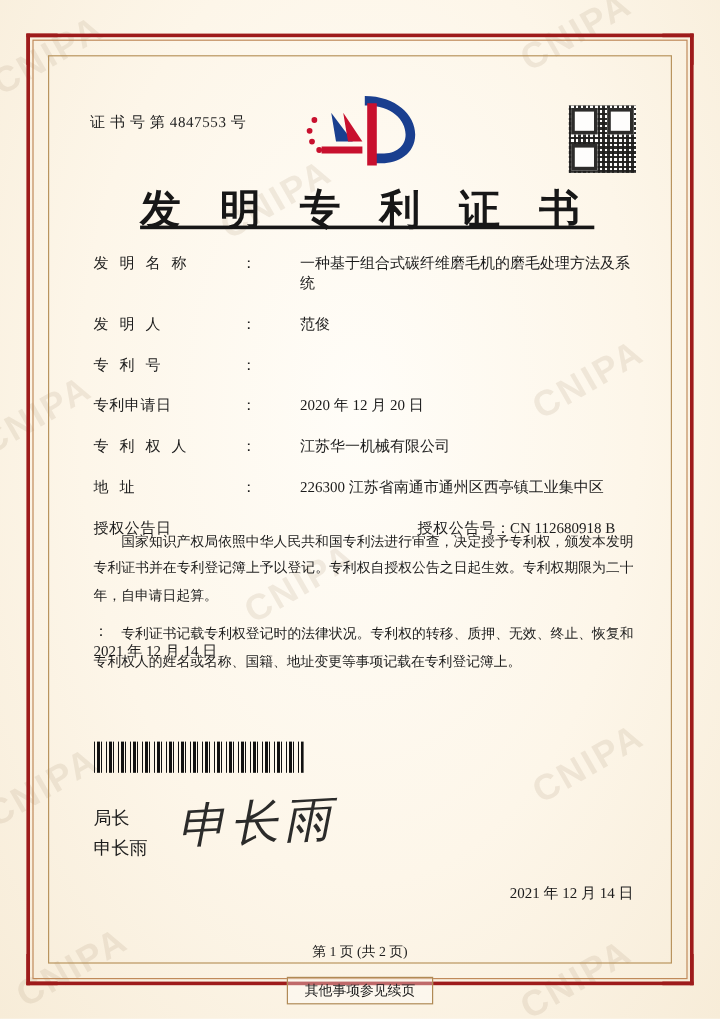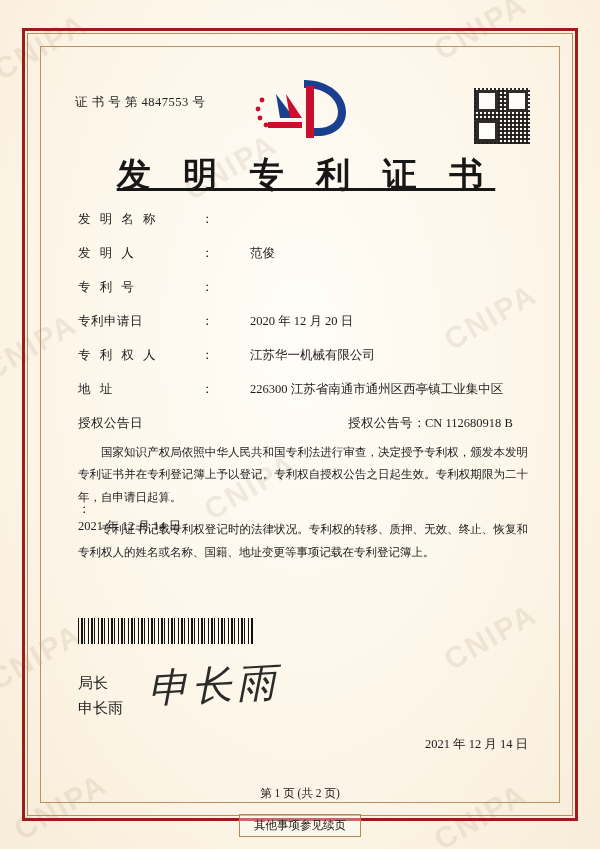--- a/index.html
+++ b/index.html
@@ -316,20 +316,21 @@
       </svg>
     </div>
 
     <div class="title">发 明 专 利 证 书</div>
 
     <div class="fields">
 
       <div class="field-row">
         <div class="f-label">发 明 名 称</div>
         <div class="f-colon">：</div>
+        <div class="f-value">一种基于组合式碳纤维磨毛机的磨毛处理方法及系统</div>
       </div>
 
       <div class="field-row">
         <div class="f-label">发 明 人</div>
         <div class="f-colon">：</div>
         <div class="f-value">范俊</div>
       </div>
 
       <div class="field-row">
         <div class="f-label">专 利 号</div>

